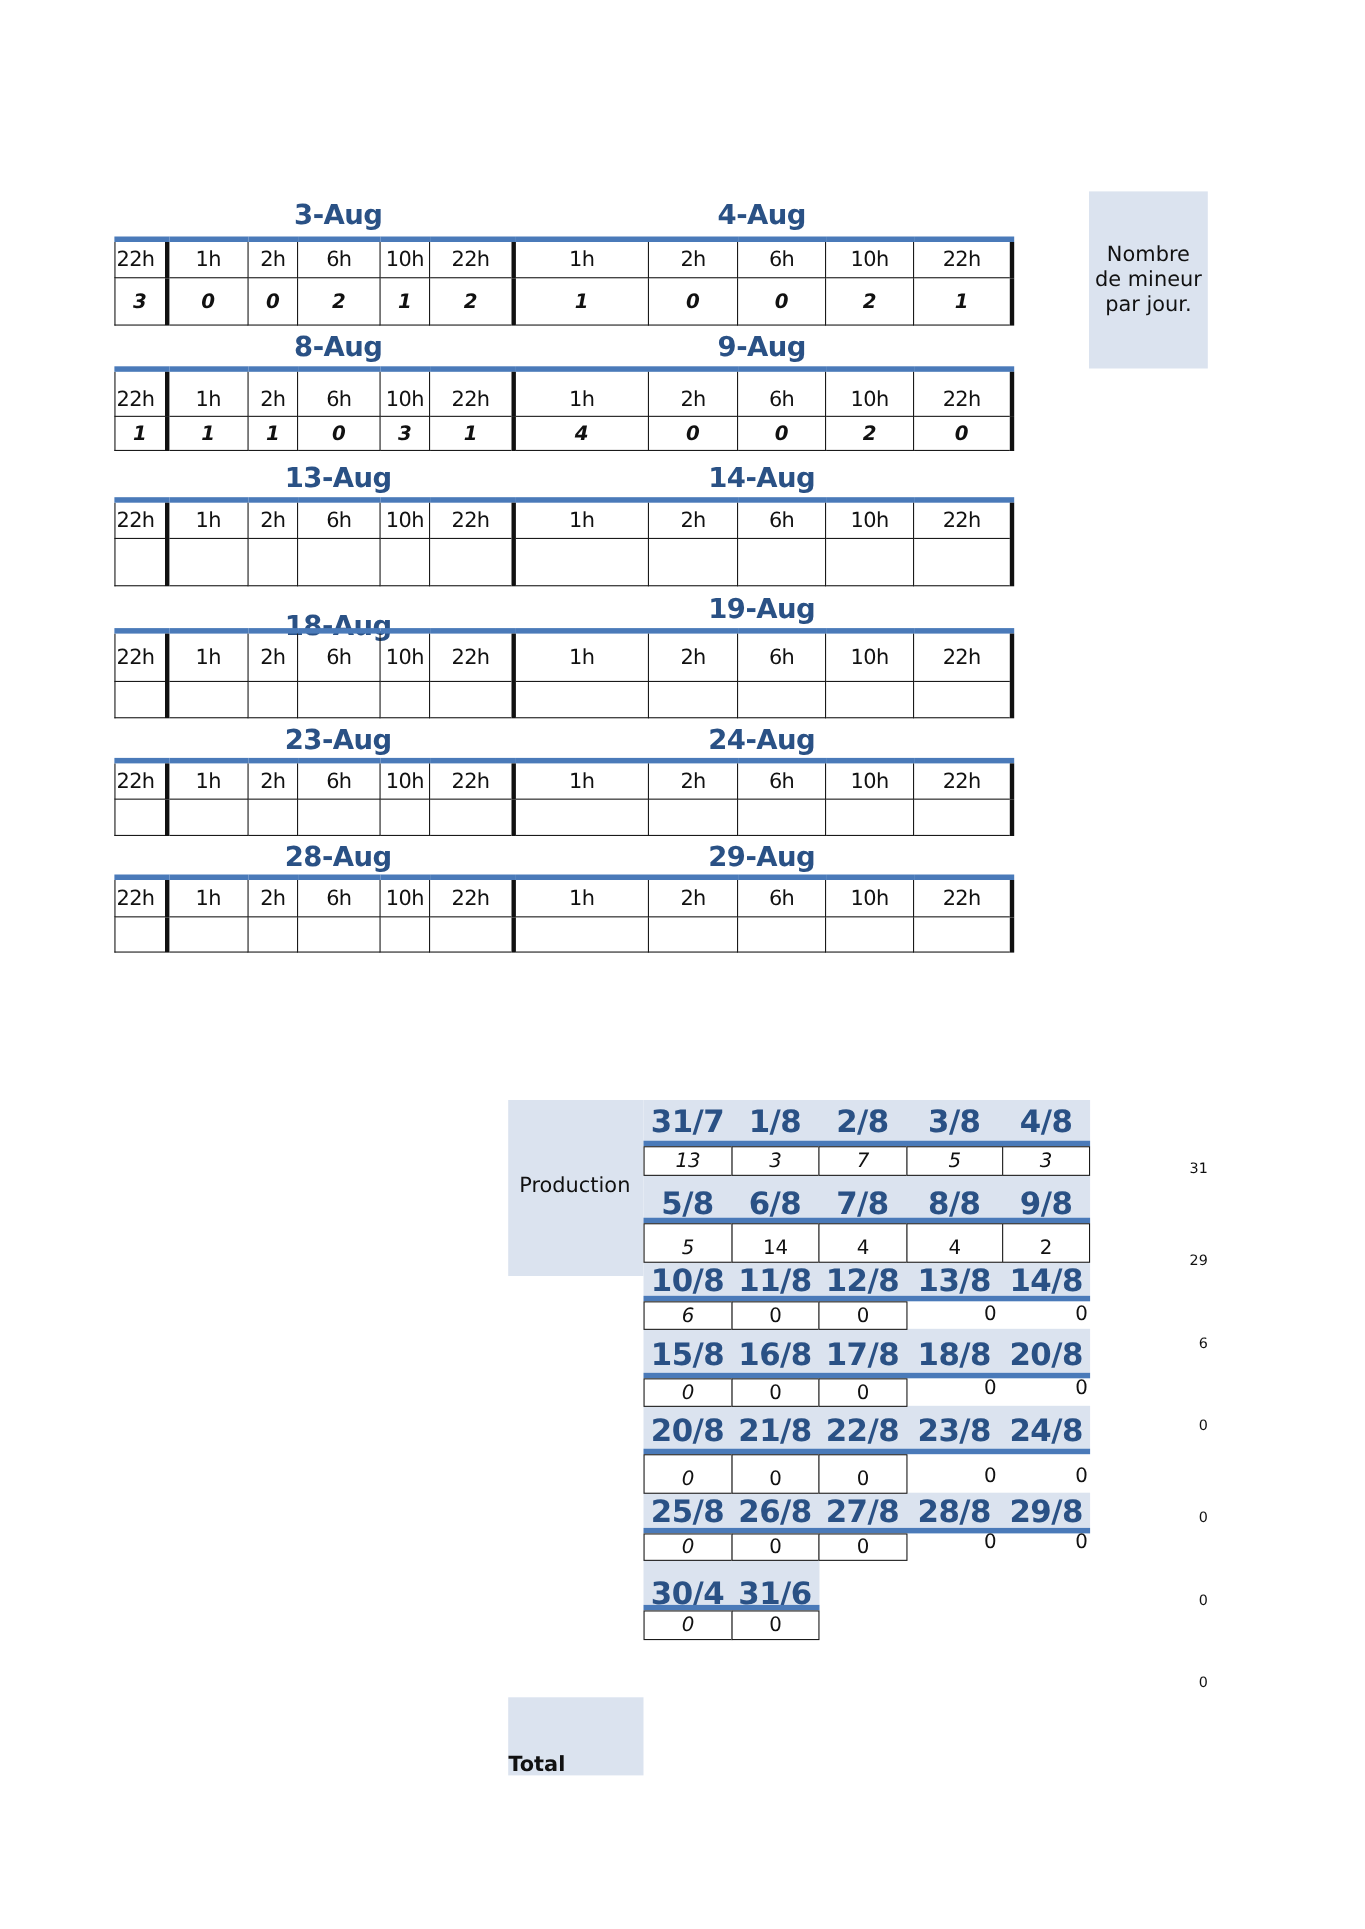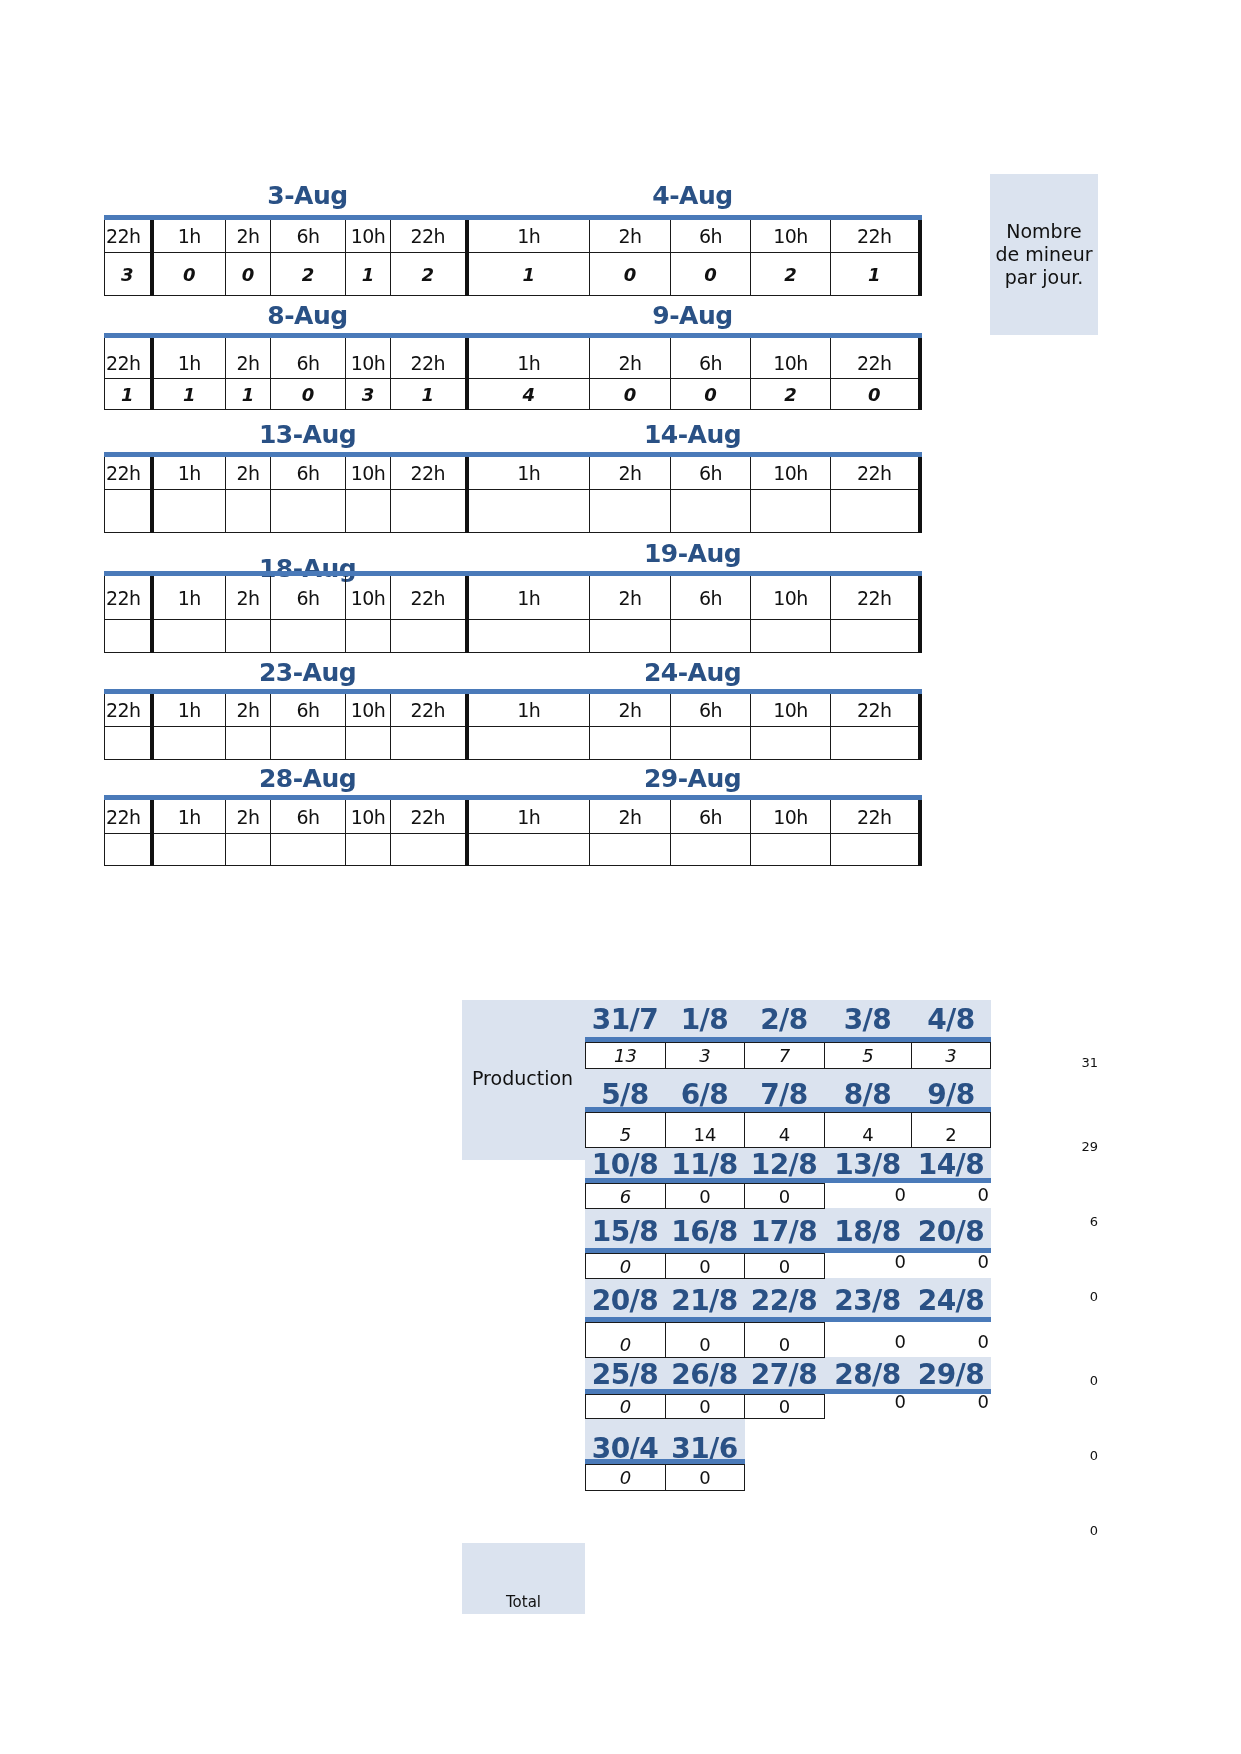--- a/index.html
+++ b/index.html
@@ -113,23 +113,24 @@
   }
   .total-box {
     position: absolute;
     left: 462px; top: 1543px; width: 123px; height: 71px;
     background: #dbe3ef;
     overflow: hidden;
   }
   .total-label {
     position: absolute;
     left: 0; width: 123px; top: 50px;
-    text-align: center;
-    font-family: "DejaVu Sans", sans-serif;
-    font-size: 15px;
+    text-align: left;
+    font-family: "DejaVu Sans", sans-serif;
+    font-size: 19px;
+    font-weight: bold;
   }
 </style>
 </head>
 <body>
 
 <div class="day-title" style="left:225px; width:165px; top:181px;">3-Aug</div>
 <div class="day-title" style="left:610px; width:165px; top:181px;">4-Aug</div>
 <table class="sched" style="top:215px; height:78px;">
   <colgroup>
     <col style="width:47px">

